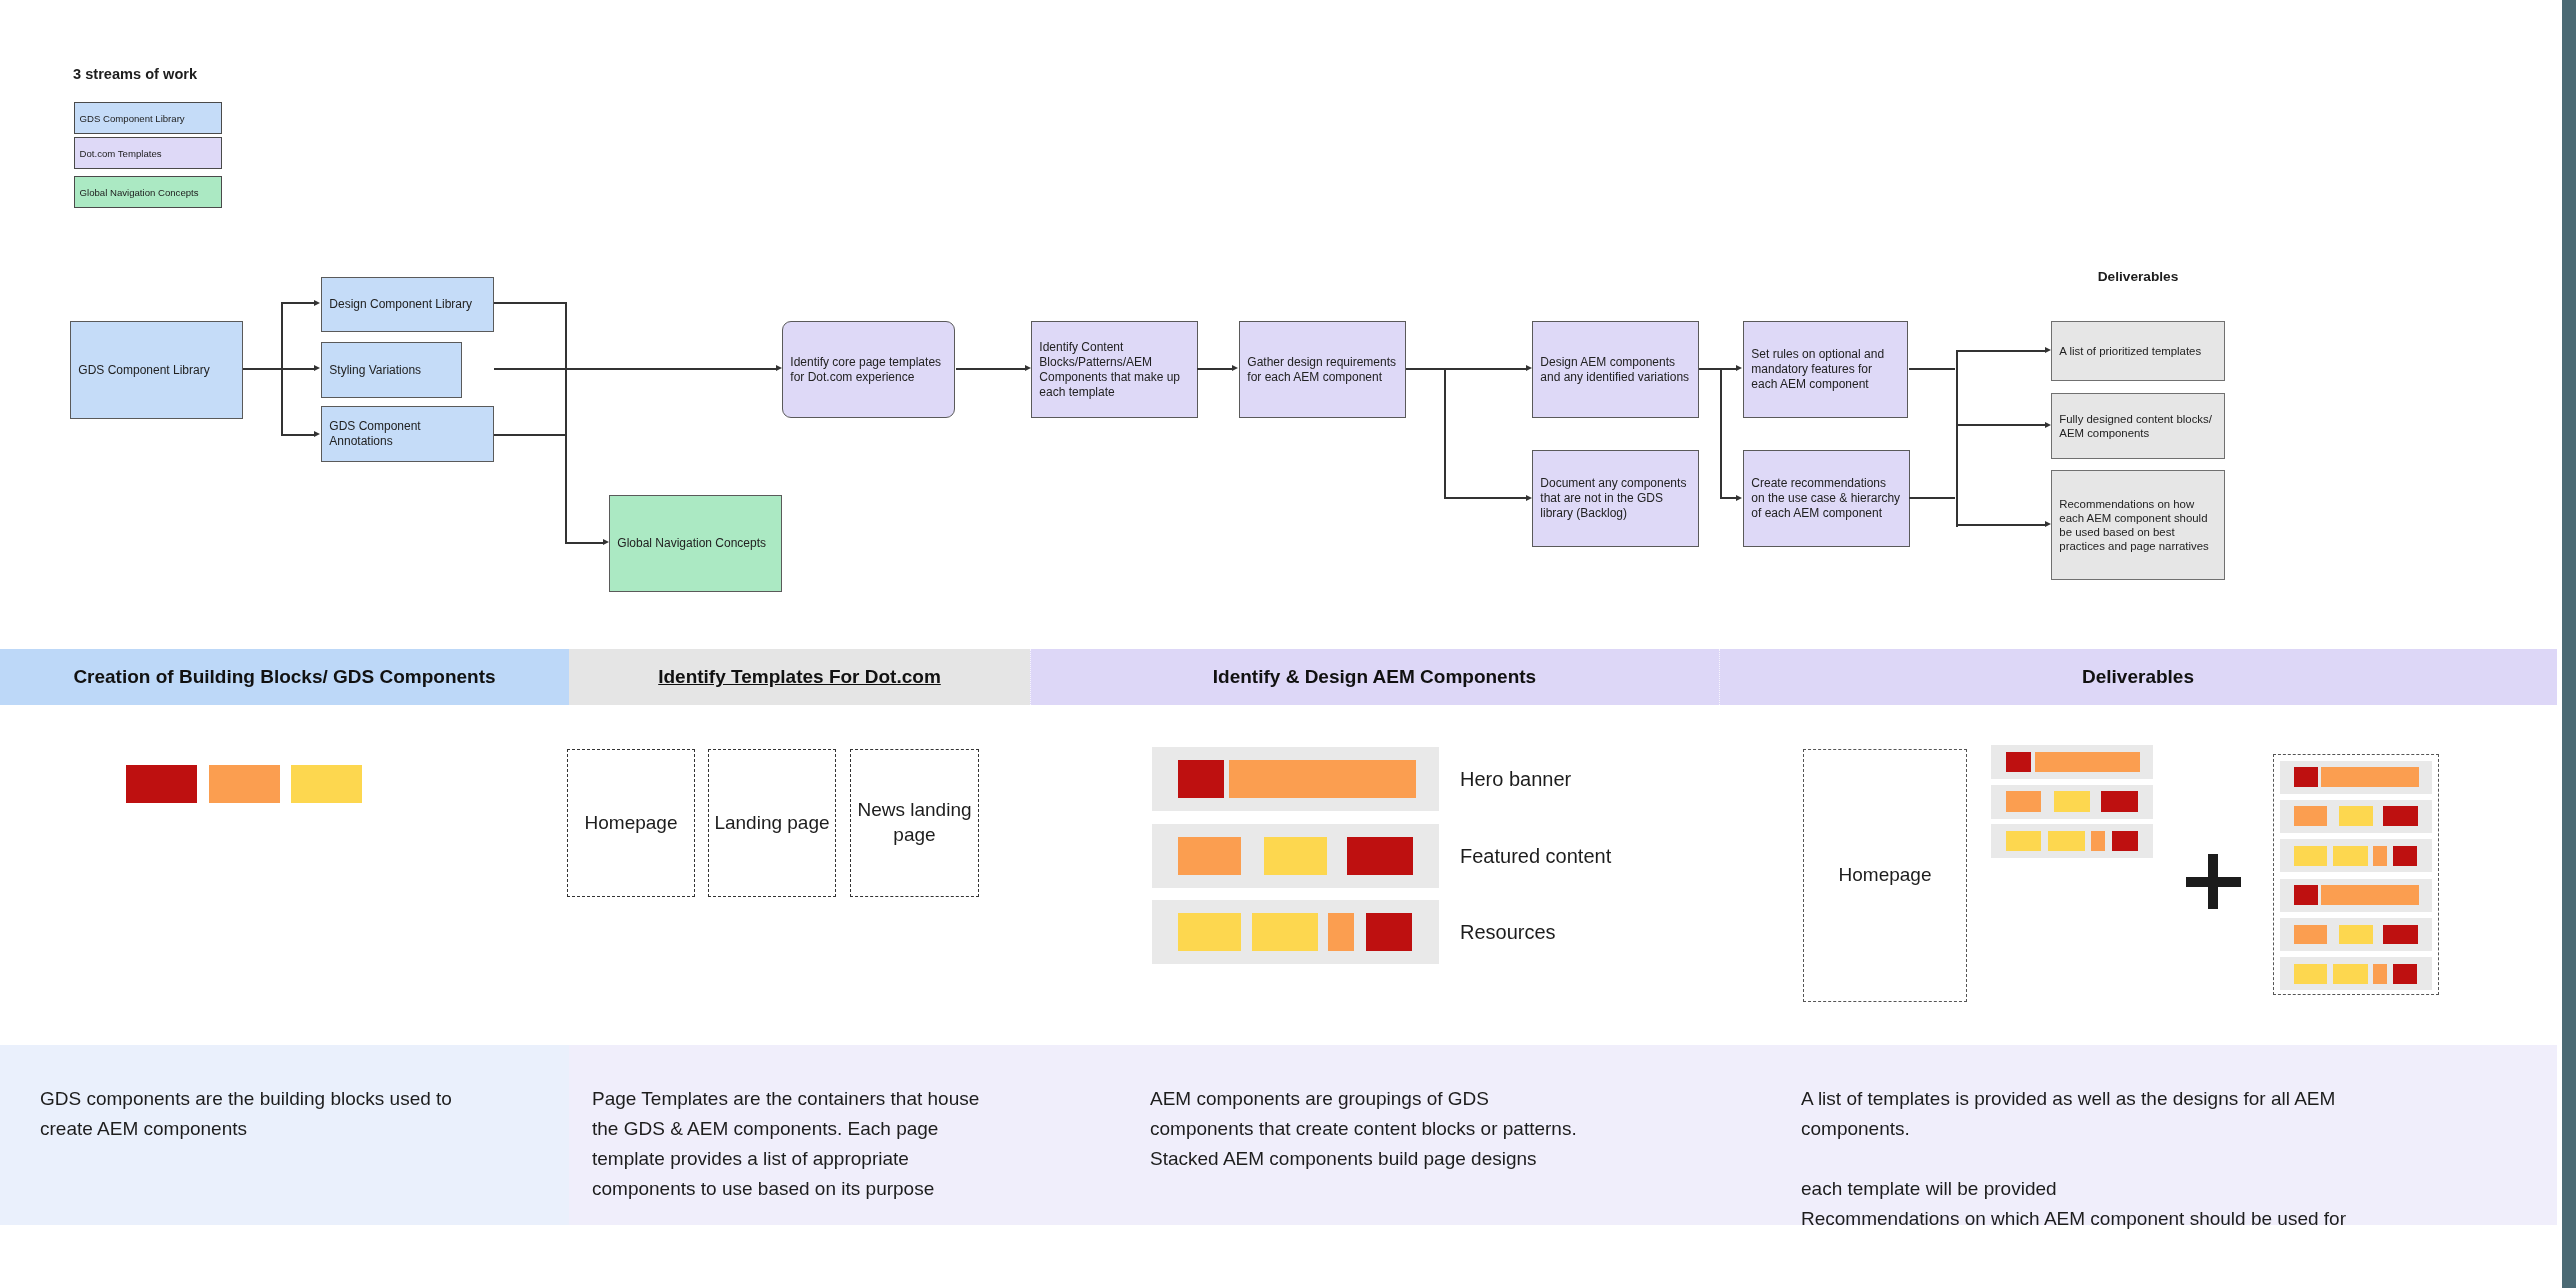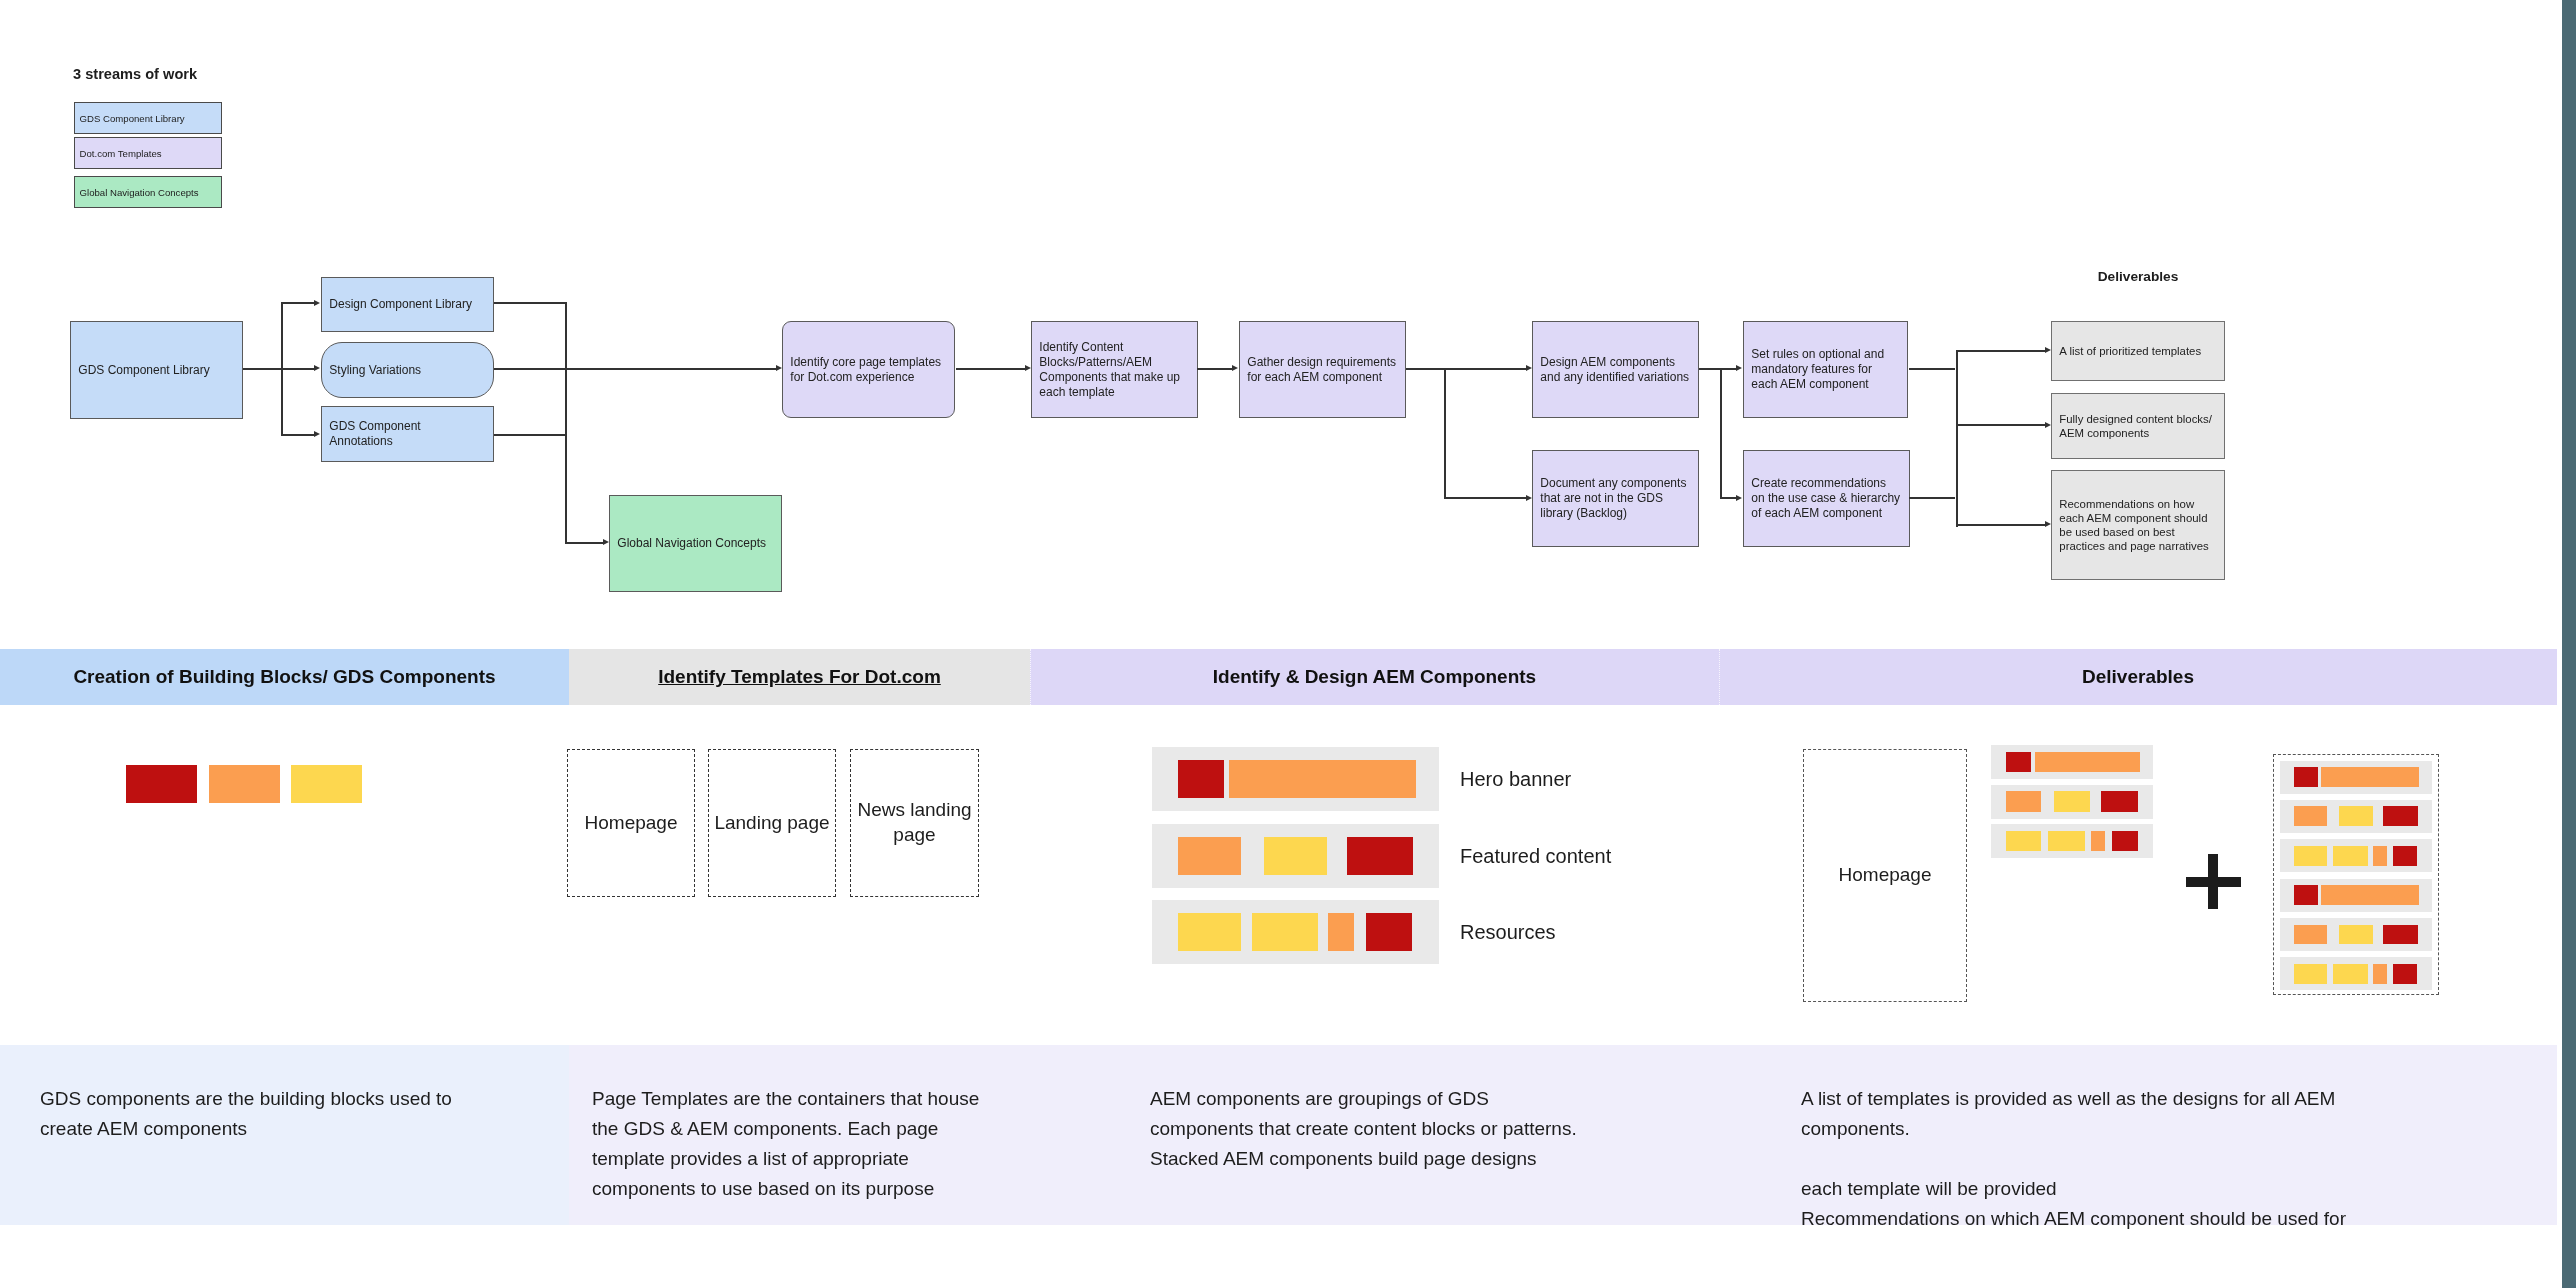--- a/index.html
+++ b/index.html
@@ -59,21 +59,21 @@
 <div class="legend-box" style="top:102px;background:#c5dcf8;">GDS Component Library</div>
 <div class="legend-box" style="top:137px;background:#ded9f7;">Dot.com Templates</div>
 <div class="legend-box" style="top:176px;background:#abe9c3;">Global Navigation Concepts</div>
 
 <div class="node blue" style="left:70px;top:321px;width:173px;height:98px;">
     <span>GDS Component Library</span>
   </div>
 <div class="node blue" style="left:321px;top:277px;width:173px;height:55px;align-items:center;">
     <span>Design Component Library</span>
   </div>
-<div class="node blue" style="left:321px;top:342px;width:173px;height:56px;border-radius:21px;">
+<div class="node blue" style="left:321px;top:342px;width:141px;height:56px;">
     <span>Styling Variations</span>
   </div>
 <div class="node blue" style="left:321px;top:406px;width:173px;height:56px;">
     <span>GDS Component Annotations</span>
   </div>
 <div class="node green" style="left:609px;top:495px;width:173px;height:97px;">
     <span>Global Navigation Concepts</span>
   </div>
 <div class="node purple" style="left:782px;top:321px;width:173px;height:97px;border-radius:9px;">
     <span>Identify core page templates for Dot.com experience</span>

